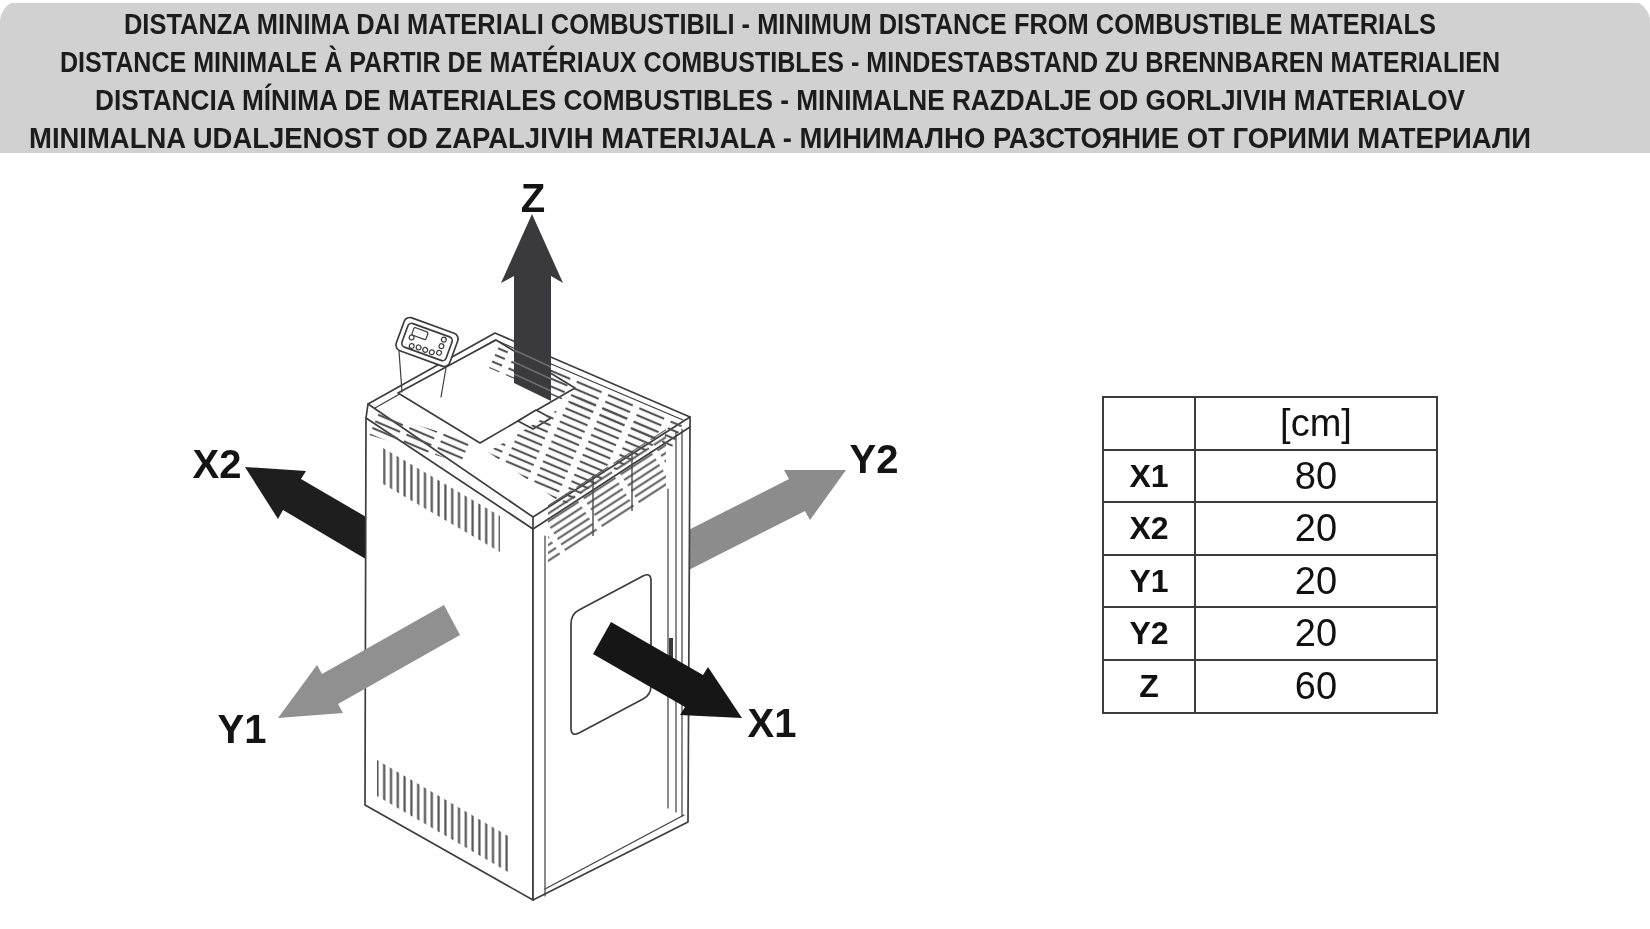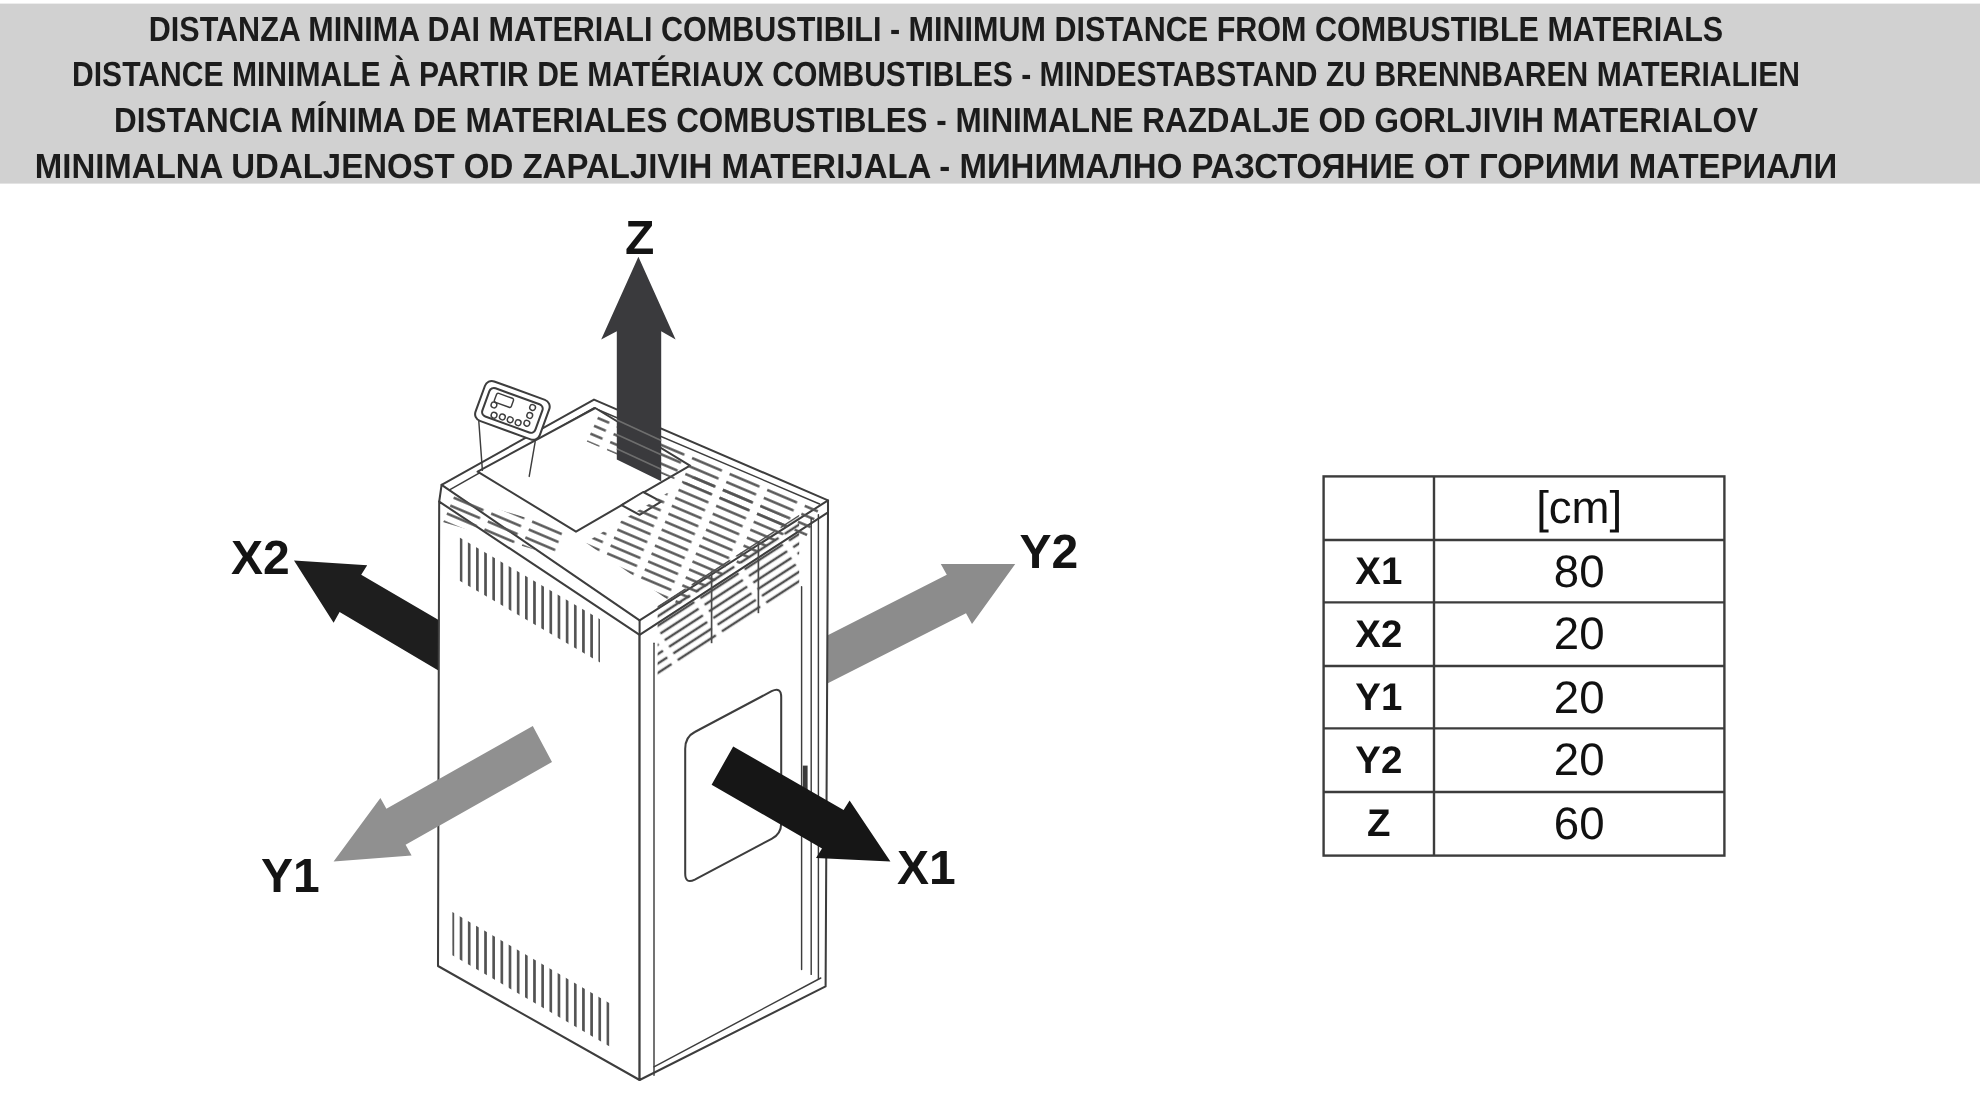--- a/index.html
+++ b/index.html
@@ -1,16 +1,16 @@
 <!DOCTYPE html>
 <html><head>
 <meta charset="utf-8">
 <style>
   html,body{margin:0;padding:0;background:#ffffff;}
-  .page{position:relative;width:1650px;height:929px;background:#ffffff;overflow:hidden;}
+  .page{position:relative;width:1650px;height:929px;background:#ffffff;overflow:hidden;border-radius:22px;}
   svg{display:block;font-family:"Liberation Sans", sans-serif;}
   text{user-select:none;}
   .hdr-line{font-weight:bold;fill:#1c1c1c;}
   .axis-label{font-weight:bold;fill:#141414;font-size:40px;}
   .tbl-label{font-weight:bold;fill:#111111;font-size:32px;}
   .tbl-value{fill:#111111;font-size:38px;}
   .stove-line{stroke:#3d3d3d;stroke-width:1.7;fill:none;stroke-linejoin:round;stroke-linecap:round;}
   .stove-face{stroke:#3d3d3d;stroke-width:1.7;fill:#ffffff;stroke-linejoin:round;}
   .thin{stroke-width:1.2;}
 </style>

